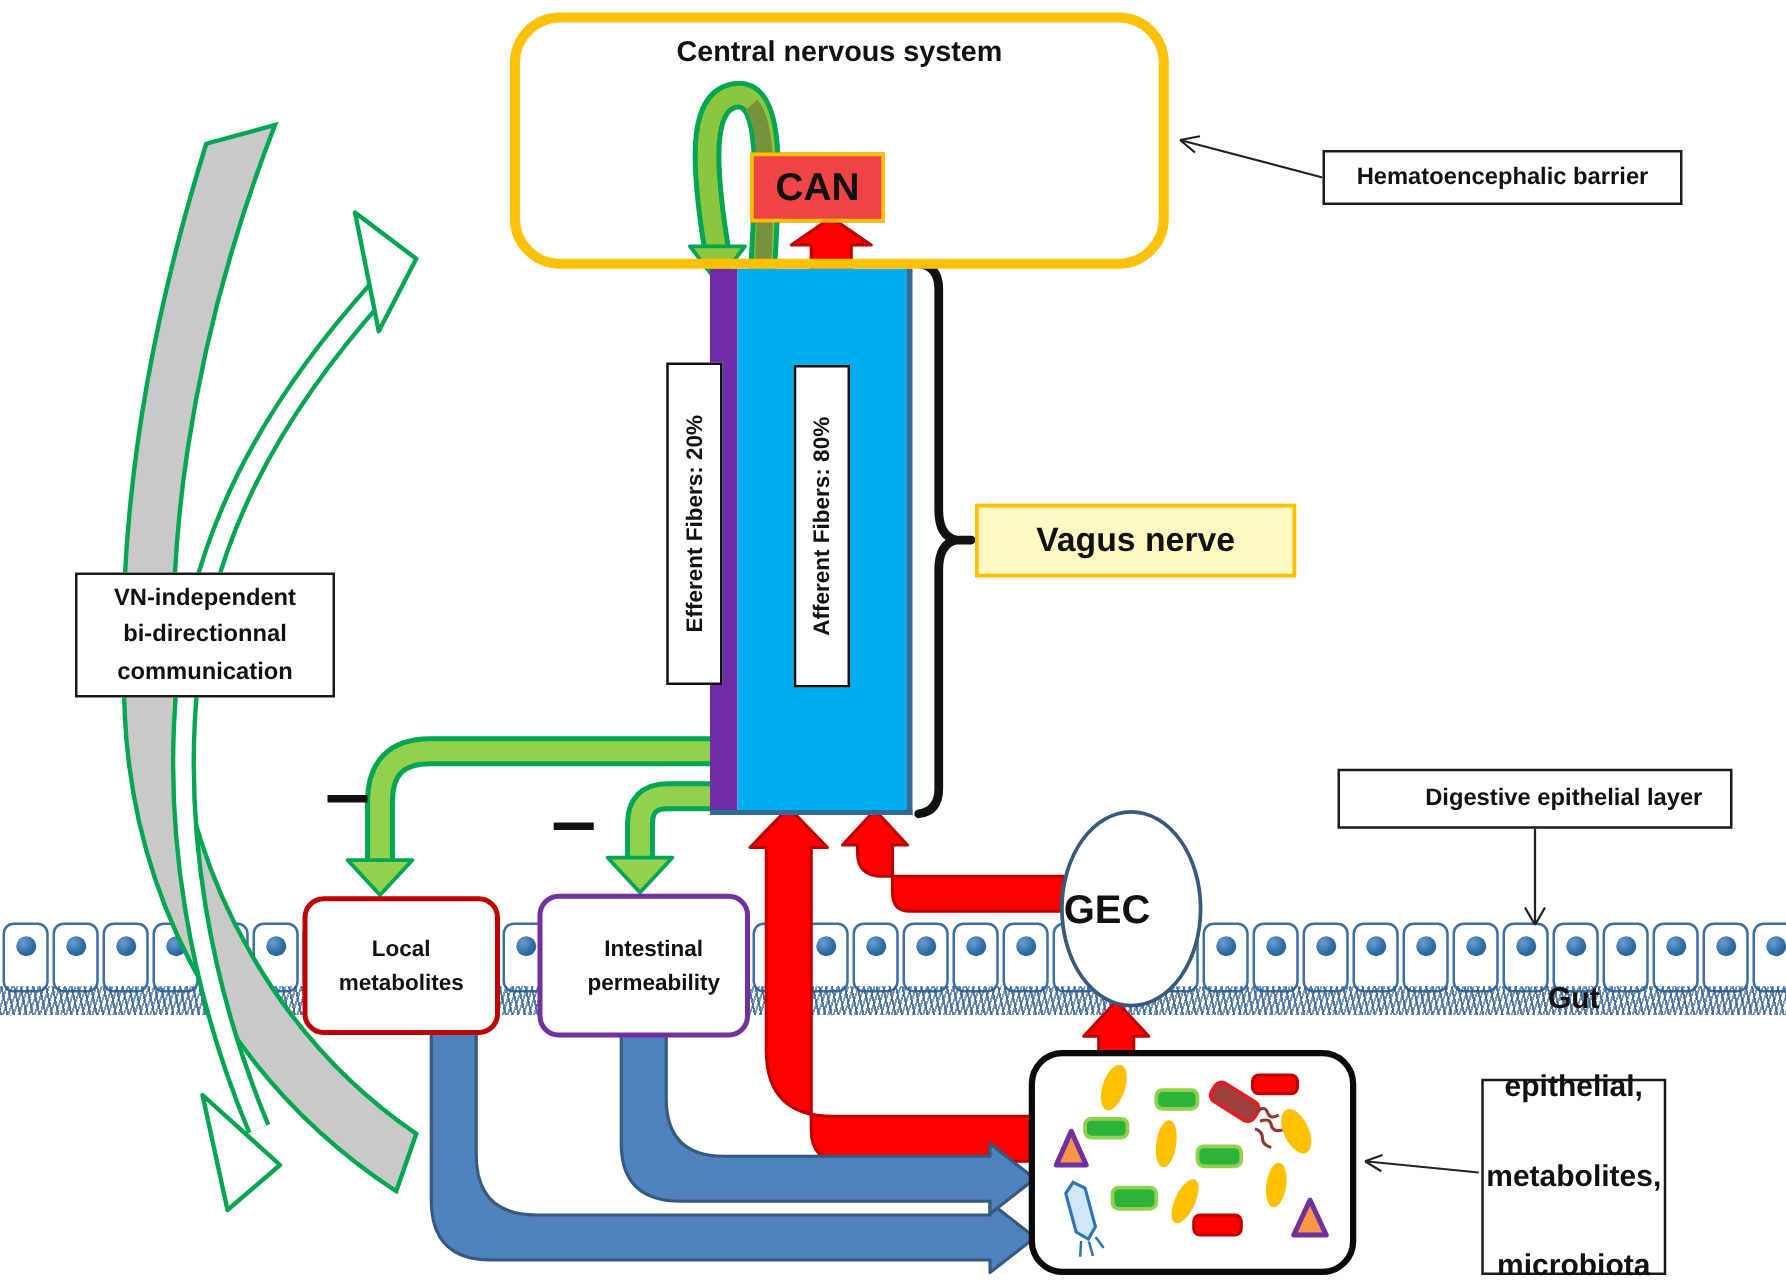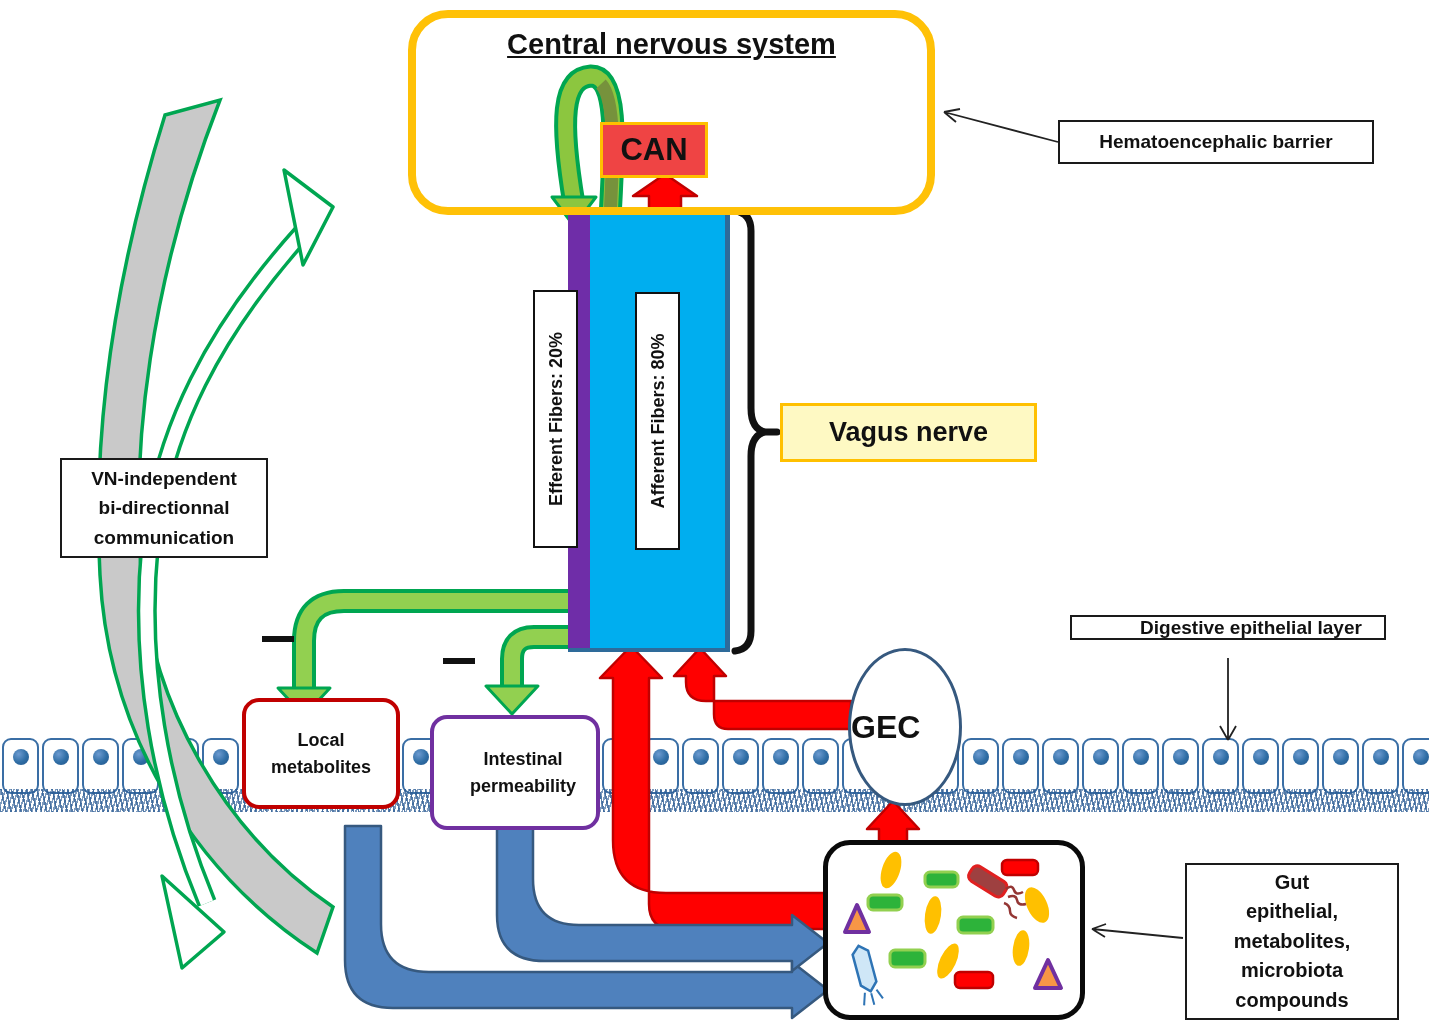--- a/index.html
+++ b/index.html
@@ -15,41 +15,41 @@
      background:radial-gradient(circle at 35% 32%,#6d9bd1 0%,#2E6DA4 55%,#24558b 100%);}
   #brush{left:0;top:789px;width:1429px;height:23px;opacity:.95;
      background:
        repeating-linear-gradient(78deg, rgba(44,92,148,.85) 0 1.6px, transparent 1.6px 5px),
        repeating-linear-gradient(-72deg, rgba(44,92,148,.65) 0 1.6px, transparent 1.6px 4px);}
   
   .framebox{background:#fff;border:2.5px solid #1a1a1a;display:flex;flex-direction:column;align-items:center;justify-content:center;
      font-weight:bold;text-align:center;box-sizing:border-box;}
   
   #cns{left:408px;top:10px;width:527px;height:205px;border:8px solid #FFC107;border-radius:40px;background:transparent;box-sizing:border-box;}
-  #cns-title{left:408px;top:28px;width:527px;text-align:center;font-size:29px;font-weight:bold;text-decoration:underline;}
+  #cns-title{left:408px;top:28px;width:527px;text-align:center;font-size:23px;font-weight:bold;}
   #can-box{left:600px;top:122px;width:108px;height:56px;background:#ef4444;border:3px solid #FFC000;box-sizing:border-box;
      display:flex;align-items:center;justify-content:center;font-size:31px;font-weight:bold;}
   
   #vagus-wrap{left:568px;top:215px;width:157px;height:433px;border-right:5px solid #2E6B9A;border-bottom:4px solid #2E6B9A;}
   #vagus-purple{left:0;top:0;width:22px;height:433px;background:#6F2DA8;}
   #vagus-blue{left:22px;top:0;width:135px;height:433px;background:#00AEEF;}
   .fiberbox{background:#fff;border:2px solid #111;box-sizing:border-box;}
   #eff-box{left:533px;top:290px;width:45px;height:258px;}
   #aff-box{left:635px;top:292px;width:45px;height:258px;}
   .vtext{position:absolute;left:50%;top:50%;transform:translate(-50%,-50%) rotate(-90deg);white-space:nowrap;
      font-size:18px;font-weight:bold;}
   #vagus-label{left:780px;top:403px;width:257px;height:59px;background:#fef9c3;border:3.5px solid #FFC000;box-sizing:border-box;
      display:flex;align-items:center;justify-content:center;font-size:27px;font-weight:bold;}
   
-  #hema-box{left:1058px;top:120px;width:316px;height:44px;font-size:19px;}
-  #dig-box{left:1070px;top:615px;width:316px;height:25px;font-size:19px;padding-left:46px;}
-  #gut-box{left:1185px;top:863px;width:214px;height:157px;font-size:20px;line-height:1.48;}
+  #hema-box{left:1058px;top:120px;width:288px;height:44px;font-size:19px;}
+  #dig-box{left:1070px;top:615px;width:316px;height:48px;font-size:19px;padding-left:46px;}
+  #gut-box{left:1185px;top:863px;width:148px;height:157px;font-size:24px;line-height:1.48;gap:36px;}
   #vn-box{left:12px;top:458px;width:208px;height:100px;font-size:19px;line-height:1.55;margin-left:48px;}
   
-  #local-box{left:242px;top:698px;width:158px;height:111px;background:#fff;border:4px solid #C00000;border-radius:17px;box-sizing:border-box;
+  #local-box{left:242px;top:717px;width:158px;height:111px;background:#fff;border:4px solid #C00000;border-radius:17px;box-sizing:border-box;
      display:flex;flex-direction:column;align-items:center;justify-content:center;font-weight:bold;font-size:18px;line-height:1.45;}
   #intest-box{left:430px;top:715px;width:170px;height:115px;background:#fff;border:4px solid #7030A0;border-radius:17px;box-sizing:border-box;
      display:flex;flex-direction:column;align-items:center;justify-content:center;font-weight:bold;font-size:18px;line-height:1.45;padding-left:16px;}
   #gec{left:848px;top:648px;width:114px;height:158px;background:#fff;border:3.5px solid #36597F;border-radius:50%;box-sizing:border-box;
      display:flex;align-items:center;font-size:32px;font-weight:bold;}
   #microbiota-box{left:823px;top:840px;width:262px;height:180px;background:#fff;border:5px solid #0a0a0a;border-radius:27px;box-sizing:border-box;}
   
   .minus{width:32px;height:6px;background:#111;}
   #minus1{left:262px;top:636px;}
   #minus2{left:443px;top:658px;}

